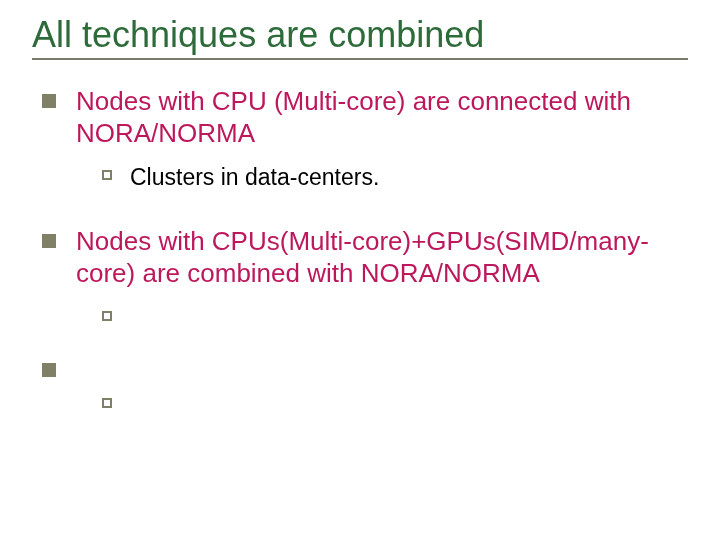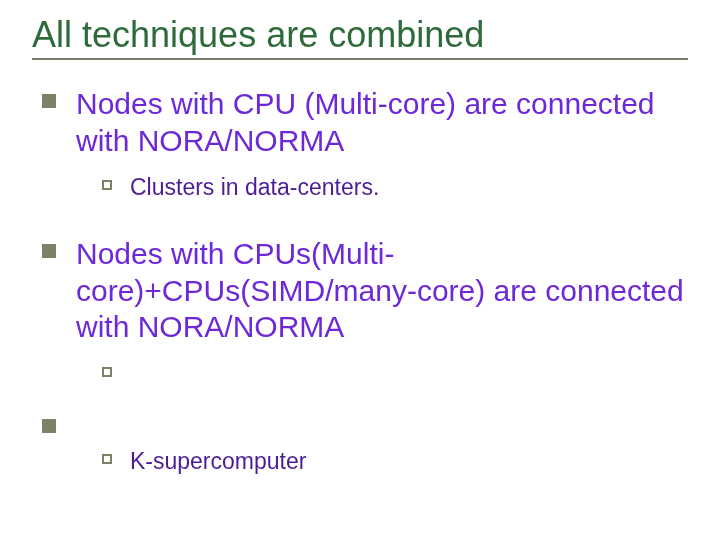--- a/index.html
+++ b/index.html
@@ -36,40 +36,40 @@
   }
   .level1 .bullet {
     width: 14px;
     height: 14px;
     background: #808066;
     flex: 0 0 14px;
     margin-top: 8px;
     margin-right: 20px;
   }
   .level1 .text {
-    font-size: 30px;
-    color: #6d28d9;
+    font-size: 26px;
+    color: #be185d;
     line-height: 1.22;
   }
   .level2 {
     display: flex;
     margin: 14px 0 14px 70px;
   }
   .level2 .bullet {
     width: 10px;
     height: 10px;
     border: 2px solid #808066;
     flex: 0 0 10px;
     margin-top: 7px;
     margin-right: 18px;
     box-sizing: border-box;
   }
   .level2 .text {
     font-size: 23px;
-    color: #4c1d95;
+    color: #000000;
     line-height: 1.25;
   }
   .gap { height: 6px; }
 </style>
 </head>
 <body>
 
 <div class="slide">
 
   <div class="title-wrap">
@@ -82,29 +82,28 @@
   </div>
   <div class="level2">
     <div class="bullet"></div>
     <div class="text">Clusters in data-centers.</div>
   </div>
 
   <div class="gap"></div>
 
   <div class="level1">
     <div class="bullet"></div>
-    <div class="text">Nodes with CPUs(Multi-core)+CPUs(SIMD/many-core) are connected with NORA/NORMA</div>
+    <div class="text">Nodes with CPUs(Multi-core)+GPUs(SIMD/many-core) are combined with NORA/NORMA</div>
   </div>
   <div class="level2">
     <div class="bullet"></div>
   </div>
 
   <div class="gap"></div>
 
   <div class="level1">
     <div class="bullet"></div>
   </div>
   <div class="level2">
     <div class="bullet"></div>
-    <div class="text">K-supercomputer</div>
   </div>
 
 </div>
 
 </body></html>

